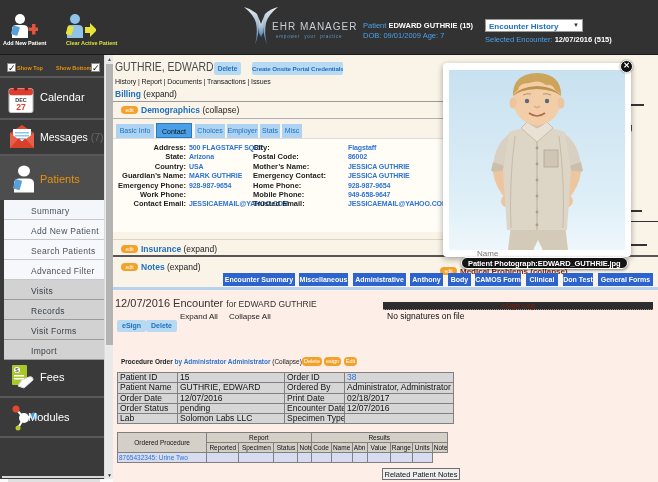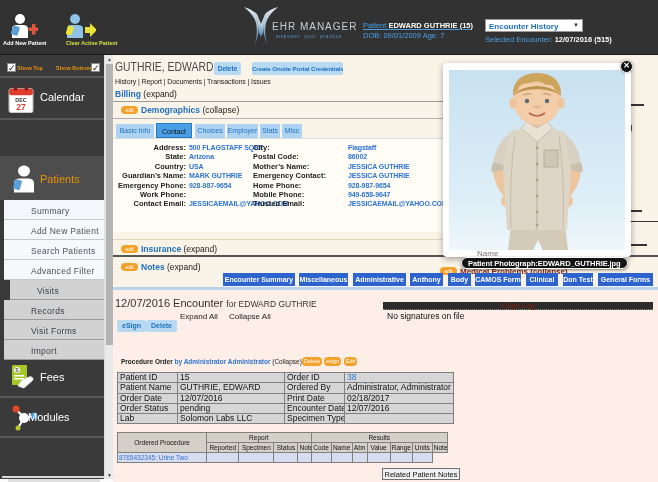--- a/index.html
+++ b/index.html
@@ -43,21 +43,21 @@
           <stop offset="1" stop-color="#3f7fb8"></stop>
       </linearGradient>
     </defs>
     <path d="M0 0 Q8 2 13 7 L15 12 Q16 24 11 38 Q14 26 12 16 Q10 8 0 0 Z" fill="url(#lg1)"></path>
     <path d="M34 0 Q26 2 21 7 L19 12 Q18 24 23 38 Q20 26 22 16 Q24 8 34 0 Z" fill="url(#lg1)"></path>
     <path d="M15 12 L17 17 L19 12 L19 26 L17 30 L15 26 Z" fill="url(#lg1)"></path>
   </svg>
   <div class="abs" style="left:272px;top:21px;font-size:10px;letter-spacing:1px;color:#c9ced4;">EHR MANAGER</div>
   <div class="abs" style="left:276px;top:34px;font-size:4.5px;letter-spacing:0.8px;color:#5a9ad0;">empower&nbsp; your&nbsp; practice</div>
 
-  <div class="abs" style="left:363px;top:21px;font-size:7.5px;color:#4aa0e8;white-space:nowrap;text-decoration:underline;">Patient <span class="b" style="color:#fff;">EDWARD GUTHRIE (15)</span></div>
+  <div class="abs" style="left:363px;top:21px;font-size:7.5px;color:#4aa0e8;white-space:nowrap;">Patient <span class="b" style="color:#fff;">EDWARD GUTHRIE (15)</span></div>
   <div class="abs" style="left:363px;top:31px;font-size:7.5px;color:#4aa0e8;white-space:nowrap;">DOB: 09/01/2009 Age: 7</div>
 
   <div class="abs" style="left:485px;top:19px;width:98px;height:13px;background:#fff;border:1px solid #999;">
     <span class="b" style="font-size:8px;color:#1e6fc0;position:absolute;left:3px;top:2px;">Encounter History</span>
     <span style="position:absolute;right:3px;top:2px;font-size:6px;color:#333;">▼</span>
   </div>
   <div class="abs" style="left:485px;top:35px;font-size:7.5px;color:#4aa0e8;white-space:nowrap;">Selected Encounter: <span class="b" style="color:#fff;">12/07/2016 (515)</span></div>
 </div>
 
 <div class="abs" style="left:0;top:55px;width:104px;height:420px;background:#3a3a3a;">
@@ -74,36 +74,48 @@
       <rect x="1" y="3" width="22" height="22" rx="2" fill="#fff" stroke="#ccc"></rect>
       <rect x="1" y="3" width="22" height="6" rx="2" fill="#e03c2e"></rect>
       <circle cx="7" cy="3" r="1.7" fill="#7a1f16"></circle>
         <circle cx="17" cy="3" r="1.7" fill="#7a1f16"></circle>
       <text x="12" y="15" text-anchor="middle" font-size="5" font-weight="bold" fill="#3a3a3a" font-family="Liberation Sans">DEC</text>
       <text x="12" y="23" text-anchor="middle" font-size="8" font-weight="bold" fill="#e03c2e" font-family="Liberation Sans">27</text>
     </svg>
     <span class="abs" style="left:40px;top:13px;font-size:11px;color:#fff;">Calendar</span>
   </div>
 
+  <div class="abs" style="left:0;top:65px;width:104px;height:36px;border-bottom:2px solid #585858;">
+    <svg class="abs" style="left:9px;top:5px;" width="26" height="24" viewBox="0 0 26 24">
+      <path d="M1 8 L13 0 L25 8 L25 23 L1 23 Z" fill="#e0492e"></path>
+      <rect x="4" y="4" width="18" height="12" fill="#fff"></rect>
+      <rect x="6" y="7" width="14" height="1.5" fill="#8ec7e8"></rect>
+        <rect x="6" y="10" width="14" height="1.5" fill="#8ec7e8"></rect>
+        <rect x="6" y="13" width="9" height="1.5" fill="#8ec7e8"></rect>
+      <path d="M1 8 L13 17 L25 8 L25 23 L1 23 Z" fill="#e8604a"></path>
+      <path d="M1 23 L10 13 L13 17 L16 13 L25 23 Z" fill="#d8402a"></path>
+    </svg>
+    <span class="abs" style="left:40px;top:11px;font-size:10.5px;color:#fff;white-space:nowrap;">Messages <span style="color:#666;">(7)</span></span>
+  </div>
 
   <div class="abs" style="left:0;top:101px;width:104px;height:44px;background:#4d4d4d;">
     <svg class="abs" style="left:13px;top:8px;" width="22" height="30" viewBox="0 0 22 27">
       <ellipse cx="11" cy="5.5" rx="6" ry="5.5" fill="#fff"></ellipse>
       <path d="M1 27 L1 18 Q1 13 7 13 L15 13 Q21 13 21 18 L21 27 Z" fill="#fff"></path>
       <rect x="1" y="14" width="7" height="10" rx="1" fill="#5aa0d8" transform="rotate(15 4 19)"></rect>
     </svg>
     <span class="abs" style="left:40px;top:17px;font-size:11px;color:#e8920a;">Patients</span>
   </div>
 
   <div class="abs" style="left:4px;top:145px;width:100px;">
     <div style="height:20px;background:#f3f6fa;border-bottom:1px solid #c8c8c8;font-size:8.5px;color:#4a525a;padding:5.5px 0 0 27px;letter-spacing:0.3px;white-space:nowrap;overflow:hidden;">Summary</div>
     <div style="height:20px;background:#f6f8fb;border-bottom:1px solid #c8c8c8;font-size:8.5px;color:#4a525a;padding:5.5px 0 0 27px;letter-spacing:0.3px;white-space:nowrap;overflow:hidden;">Add New Patient</div>
     <div style="height:20px;background:#f6f8fb;border-bottom:1px solid #c8c8c8;font-size:8.5px;color:#4a525a;padding:5.5px 0 0 27px;letter-spacing:0.3px;white-space:nowrap;overflow:hidden;">Search Patients</div>
     <div style="height:20px;background:#f6f8fb;border-bottom:1px solid #c8c8c8;font-size:8.5px;color:#4a525a;padding:5.5px 0 0 27px;letter-spacing:0.3px;white-space:nowrap;overflow:hidden;">Advanced Filter</div>
-    <div style="height:20px;background:#d2d2d2;border-bottom:1px solid #9a9a9a;font-size:8.5px;color:#3a4248;padding:5.5px 0 0 27px;letter-spacing:0.3px;white-space:nowrap;overflow:hidden;margin-left:6px;">Visits</div>
+    <div style="height:20px;background:#d2d2d2;border-bottom:1px solid #9a9a9a;font-size:8.5px;color:#3a4248;padding:5.5px 0 0 27px;letter-spacing:0.3px;white-space:nowrap;overflow:hidden;">Visits</div>
     <div style="height:20px;background:#d2d2d2;border-bottom:1px solid #9a9a9a;font-size:8.5px;color:#3a4248;padding:5.5px 0 0 27px;letter-spacing:0.3px;white-space:nowrap;overflow:hidden;">Records</div>
     <div style="height:20px;background:#d2d2d2;border-bottom:1px solid #9a9a9a;font-size:8.5px;color:#3a4248;padding:5.5px 0 0 27px;letter-spacing:0.3px;white-space:nowrap;overflow:hidden;">Visit Forms</div>
     <div style="height:20px;background:#d2d2d2;border-bottom:1px solid #9a9a9a;font-size:8.5px;color:#3a4248;padding:5.5px 0 0 27px;letter-spacing:0.3px;white-space:nowrap;overflow:hidden;">Import</div>
   </div>
 
   <div class="abs" style="left:0;top:305px;width:104px;height:38px;border-bottom:2px solid #585858;">
     <svg class="abs" style="left:10px;top:4px;" width="26" height="28" viewBox="0 0 26 28">
       <rect x="2" y="1" width="15" height="20" rx="1" fill="#a8c82a"></rect>
       <circle cx="7" cy="6" r="3" fill="#fff"></circle>
         <text x="7" y="8.3" text-anchor="middle" font-size="6" fill="#333" font-family="Liberation Sans">$</text>

